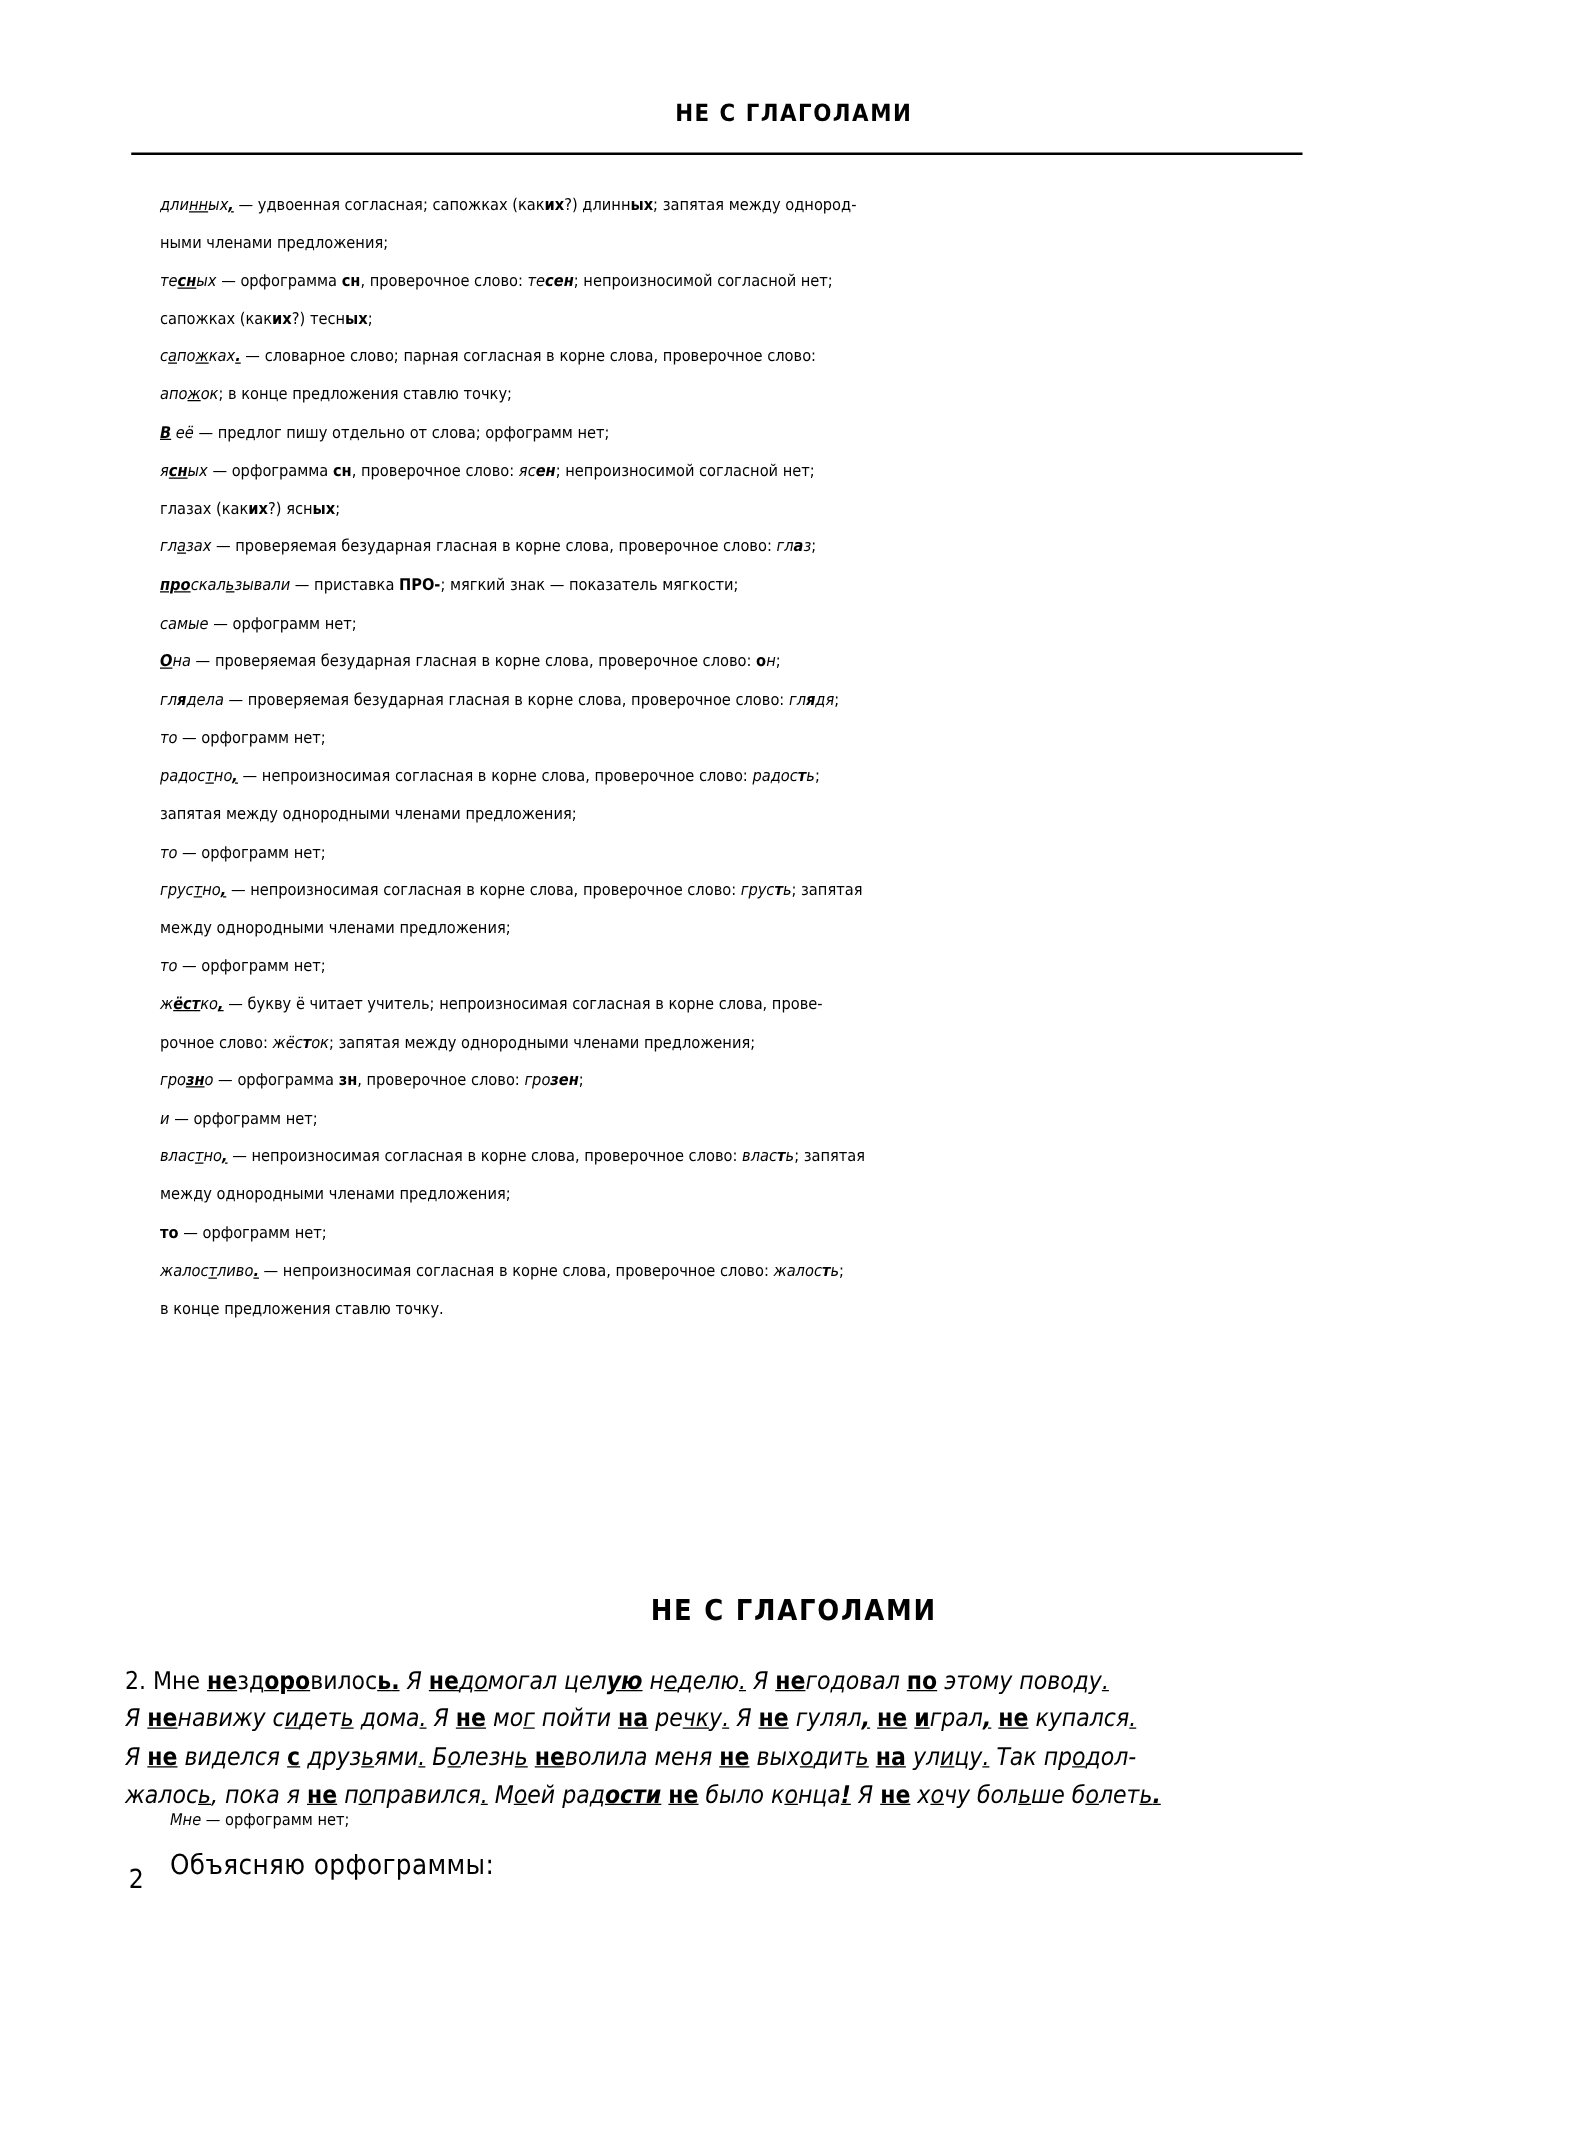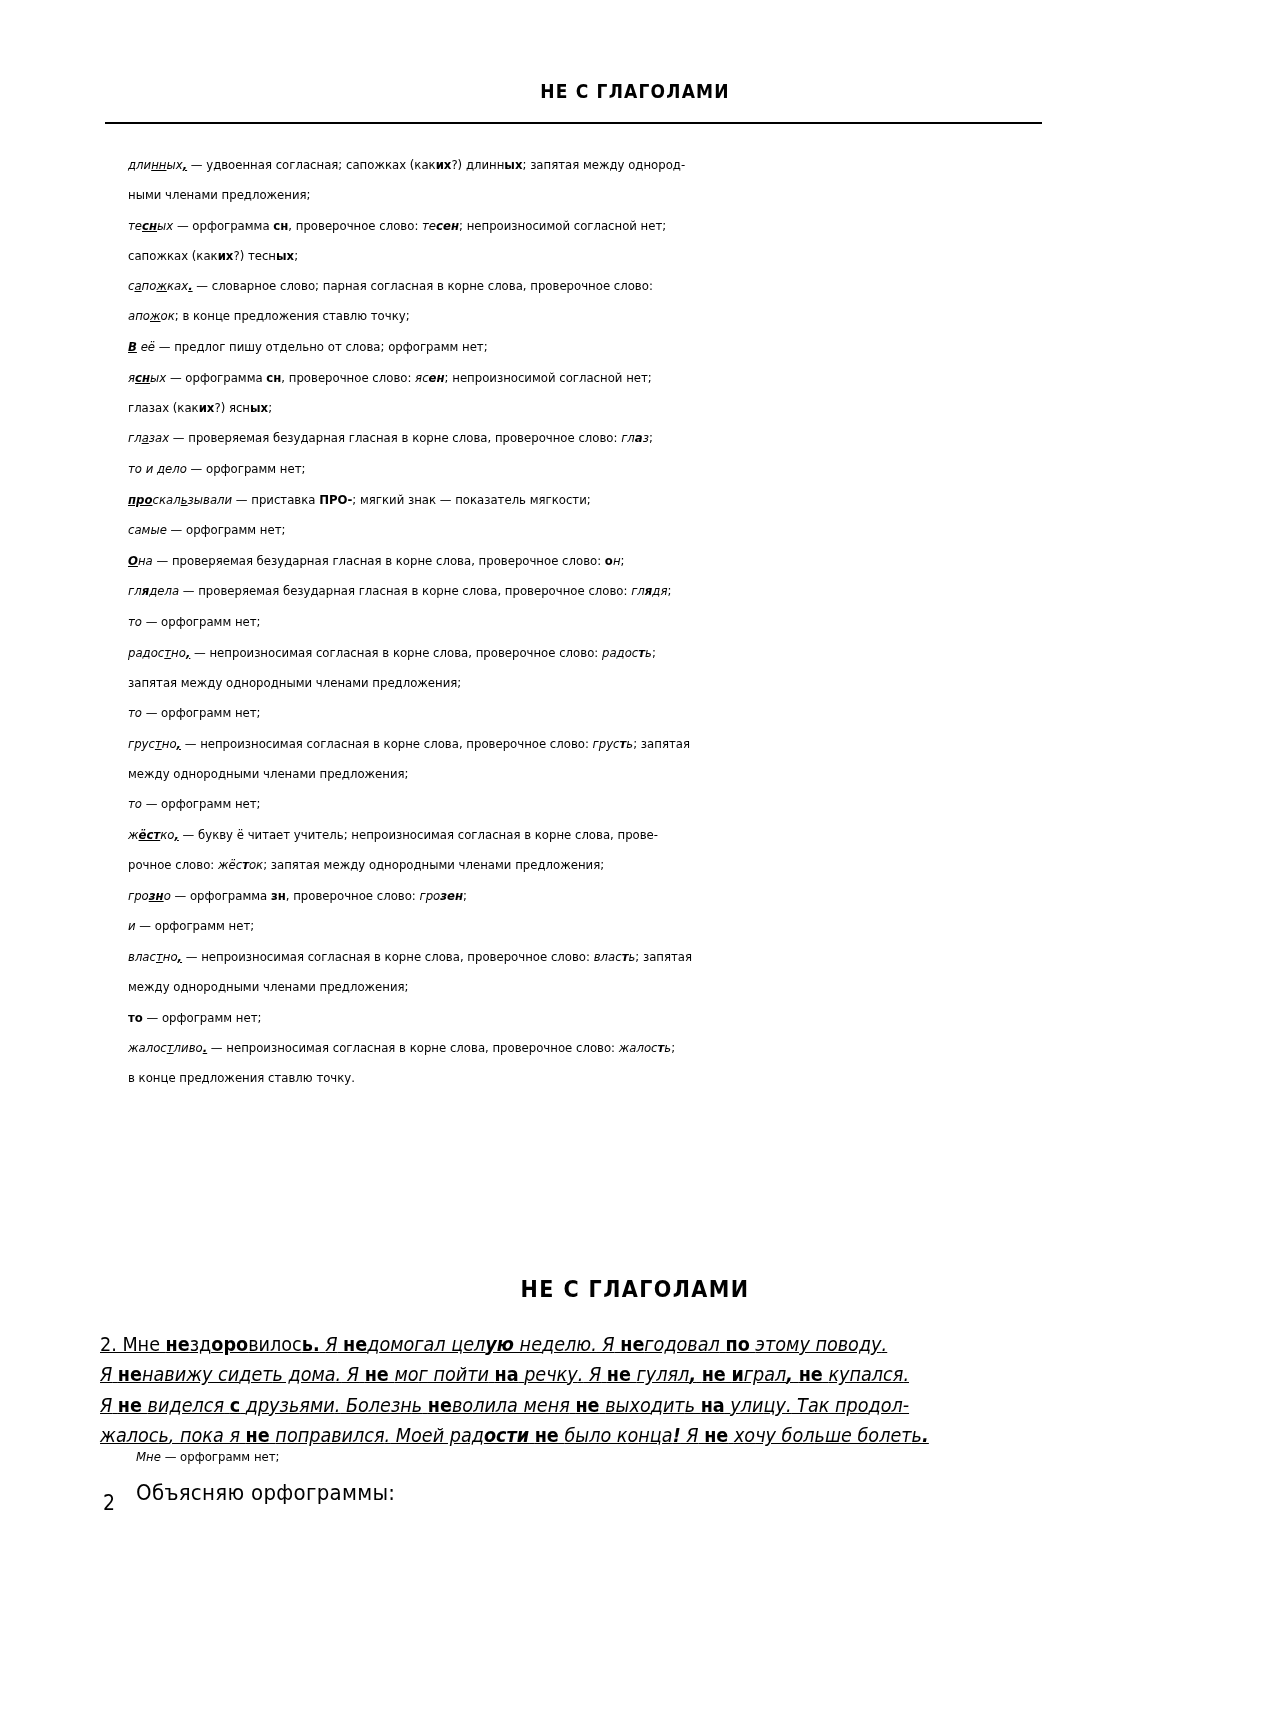--- a/index.html
+++ b/index.html
@@ -81,21 +81,20 @@
 
   
   .exercise {
     position: absolute;
     left: 100px;
     width: 1068px;
     font-size: 19.6px;
     line-height: 30.4px;
     text-align: justify;
     font-stretch: condensed;
-    text-decoration: underline;
   }
 
   
   .sub-heading {
     position: absolute;
     left: 136px;
     font-size: 22px;
     font-weight: normal;
     letter-spacing: 0.3px;
     font-stretch: condensed;
@@ -126,21 +125,20 @@
 
   <div class="head-rule"></div>
 
   <div class="column">
       <p class="entry"><i>дли<u>нн</u>ых<b><u>,</u></b></i> — удвоенная согласная; сапожках (как<b>их</b>?) длинн<b>ых</b>; запятая между однород-<br>ными членами предложения;</p>
       <p class="entry"><i>те<b><u>сн</u></b>ых</i> — орфограмма <b>сн</b>, проверочное слово: <i>те<b>сен</b></i>; непроизносимой согласной нет;<br>сапожках (как<b>их</b>?) тесн<b>ых</b>;</p>
       <p class="entry"><i>с<u>а</u>по<u>ж</u>ках<b><u>.</u></b></i> — словарное слово; парная согласная в корне слова, проверочное слово:<br><i>апо<u>ж</u>ок</i>; в конце предложения ставлю точку;</p>
       <p class="entry"><b><i><u>В</u></i></b> <i>её</i> — предлог пишу отдельно от слова; орфограмм нет;</p>
       <p class="entry"><i>я<b><u>сн</u></b>ых</i> — орфограмма <b>сн</b>, проверочное слово: <i>яс<b>ен</b></i>; непроизносимой согласной нет;<br>глазах (как<b>их</b>?) ясн<b>ых</b>;</p>
       <p class="entry"><i>гл<u>а</u>зах</i> — проверяемая безударная гласная в корне слова, проверочное слово: <i>гл<b>а</b>з</i>;</p>
-      <p class="entry"><i>то и дело</i> — орфограмм нет;</p>
       <p class="entry"><b><i><u>про</u></i></b><i>скал<u>ь</u>зывали</i> — приставка <b>ПРО-</b>; мягкий знак — показатель мягкости;</p>
       <p class="entry"><i>самые</i> — орфограмм нет;</p>
       <p class="entry"><b><i><u>О</u></i></b><i>на</i> — проверяемая безударная гласная в корне слова, проверочное слово: <b>о</b><i>н</i>;</p>
       <p class="entry"><i>гл<b>я</b>дела</i> — проверяемая безударная гласная в корне слова, проверочное слово: <i>гл<b>я</b>дя</i>;</p>
       <p class="entry"><i>то</i> — орфограмм нет;</p>
       <p class="entry"><i>радос<u>т</u>но<b><u>,</u></b></i> — непроизносимая согласная в корне слова, проверочное слово: <i>радос<b>т</b>ь</i>;<br>запятая между однородными членами предложения;</p>
       <p class="entry"><i>то</i> — орфограмм нет;</p>
       <p class="entry"><i>грус<u>т</u>но<b><u>,</u></b></i> — непроизносимая согласная в корне слова, проверочное слово: <i>грус<b>т</b>ь</i>; запятая<br>между однородными членами предложения;</p>
       <p class="entry"><i>то</i> — орфограмм нет;</p>
       <p class="entry"><i>ж<b><u>ёст</u></b>ко<b><u>,</u></b></i> — букву ё читает учитель; непроизносимая согласная в корне слова, прове-<br>рочное слово: <i>жёс<b>т</b>ок</i>; запятая между однородными членами предложения;</p>

